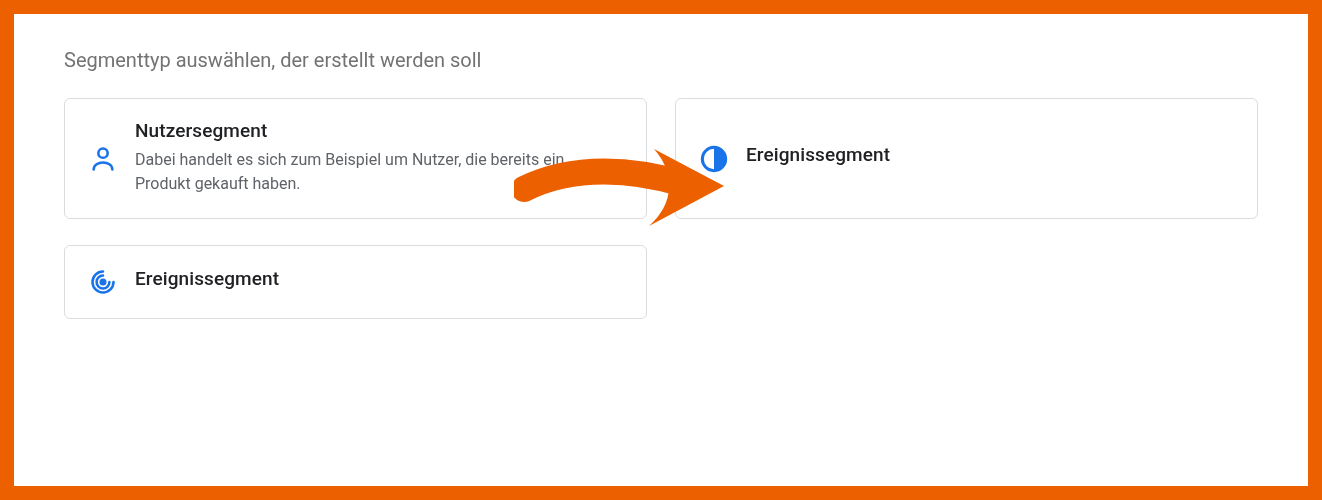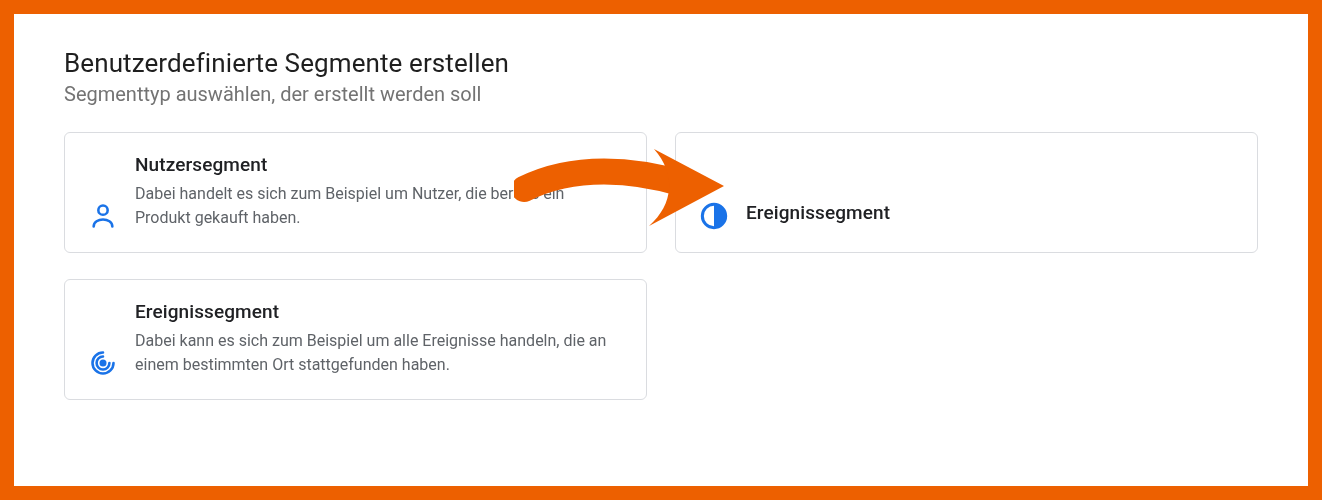--- a/index.html
+++ b/index.html
@@ -39,21 +39,21 @@
     display: grid;
     grid-template-columns: 1fr 1fr;
     gap: 28px;
     row-gap: 26px;
   }
   .card {
     border: 1px solid #dadce0;
     border-radius: 6px;
     padding: 20px 24px 22px 24px;
     display: flex;
-    align-items: flex-end;
+    align-items: center;
     gap: 18px;
     cursor: pointer;
     background: #fff;
   }
   .card-icon {
     flex: 0 0 28px;
     width: 28px;
     height: 28px;
     margin-top: 2px;
   }
@@ -75,21 +75,20 @@
     position: absolute;
     pointer-events: none;
   }
 </style>
 </head>
 <body>
 
 <div class="frame">
   <div class="panel">
 
-    <h1 class="page-title">Benutzerdefinierte Segmente erstellen</h1>
     <p class="page-subtitle">Segmenttyp auswählen, der erstellt werden soll</p>
 
     <div class="cards">
 
       <div class="card">
         <span class="card-icon">
           <svg viewBox="0 0 24 24" width="28" height="28" fill="none" stroke="#1a73e8" stroke-width="2.2" stroke-linecap="round" stroke-linejoin="round">
             <circle cx="12" cy="7" r="4"></circle>
             <path d="M4 21c0-4 4-6 8-6s8 2 8 6"></path>
           </svg>
@@ -115,21 +114,20 @@
       <div class="card">
         <span class="card-icon">
           <svg viewBox="0 0 24 24" width="28" height="28" fill="none" stroke="#1a73e8" stroke-width="2.2" stroke-linecap="round">
             <circle cx="12" cy="12" r="3" fill="#1a73e8" stroke="none"></circle>
             <path d="M12 3 a9 9 0 1 0 9 9"></path>
             <path d="M12 6.5 a5.5 5.5 0 1 0 5.5 5.5"></path>
           </svg>
         </span>
         <div class="card-body">
           <h2 class="card-title">Ereignissegment</h2>
-          <p class="card-desc">Dabei kann es sich zum Beispiel um alle Ereignisse handeln, die an einem bestimmten Ort stattgefunden haben.</p>
         </div>
       </div>
 
     </div>
 
     <span class="arrow-overlay" style="left:500px; top:120px;">
       <svg width="220" height="120" viewBox="0 0 220 120">
         <path d="M10 55 C 60 30, 120 35, 170 50" fill="none" stroke="#ed6000" stroke-width="26" stroke-linecap="round"></path>
         <path d="M140 15 L210 52 L135 92 C 160 70, 162 40, 140 15 Z" fill="#ed6000"></path>
       </svg>

